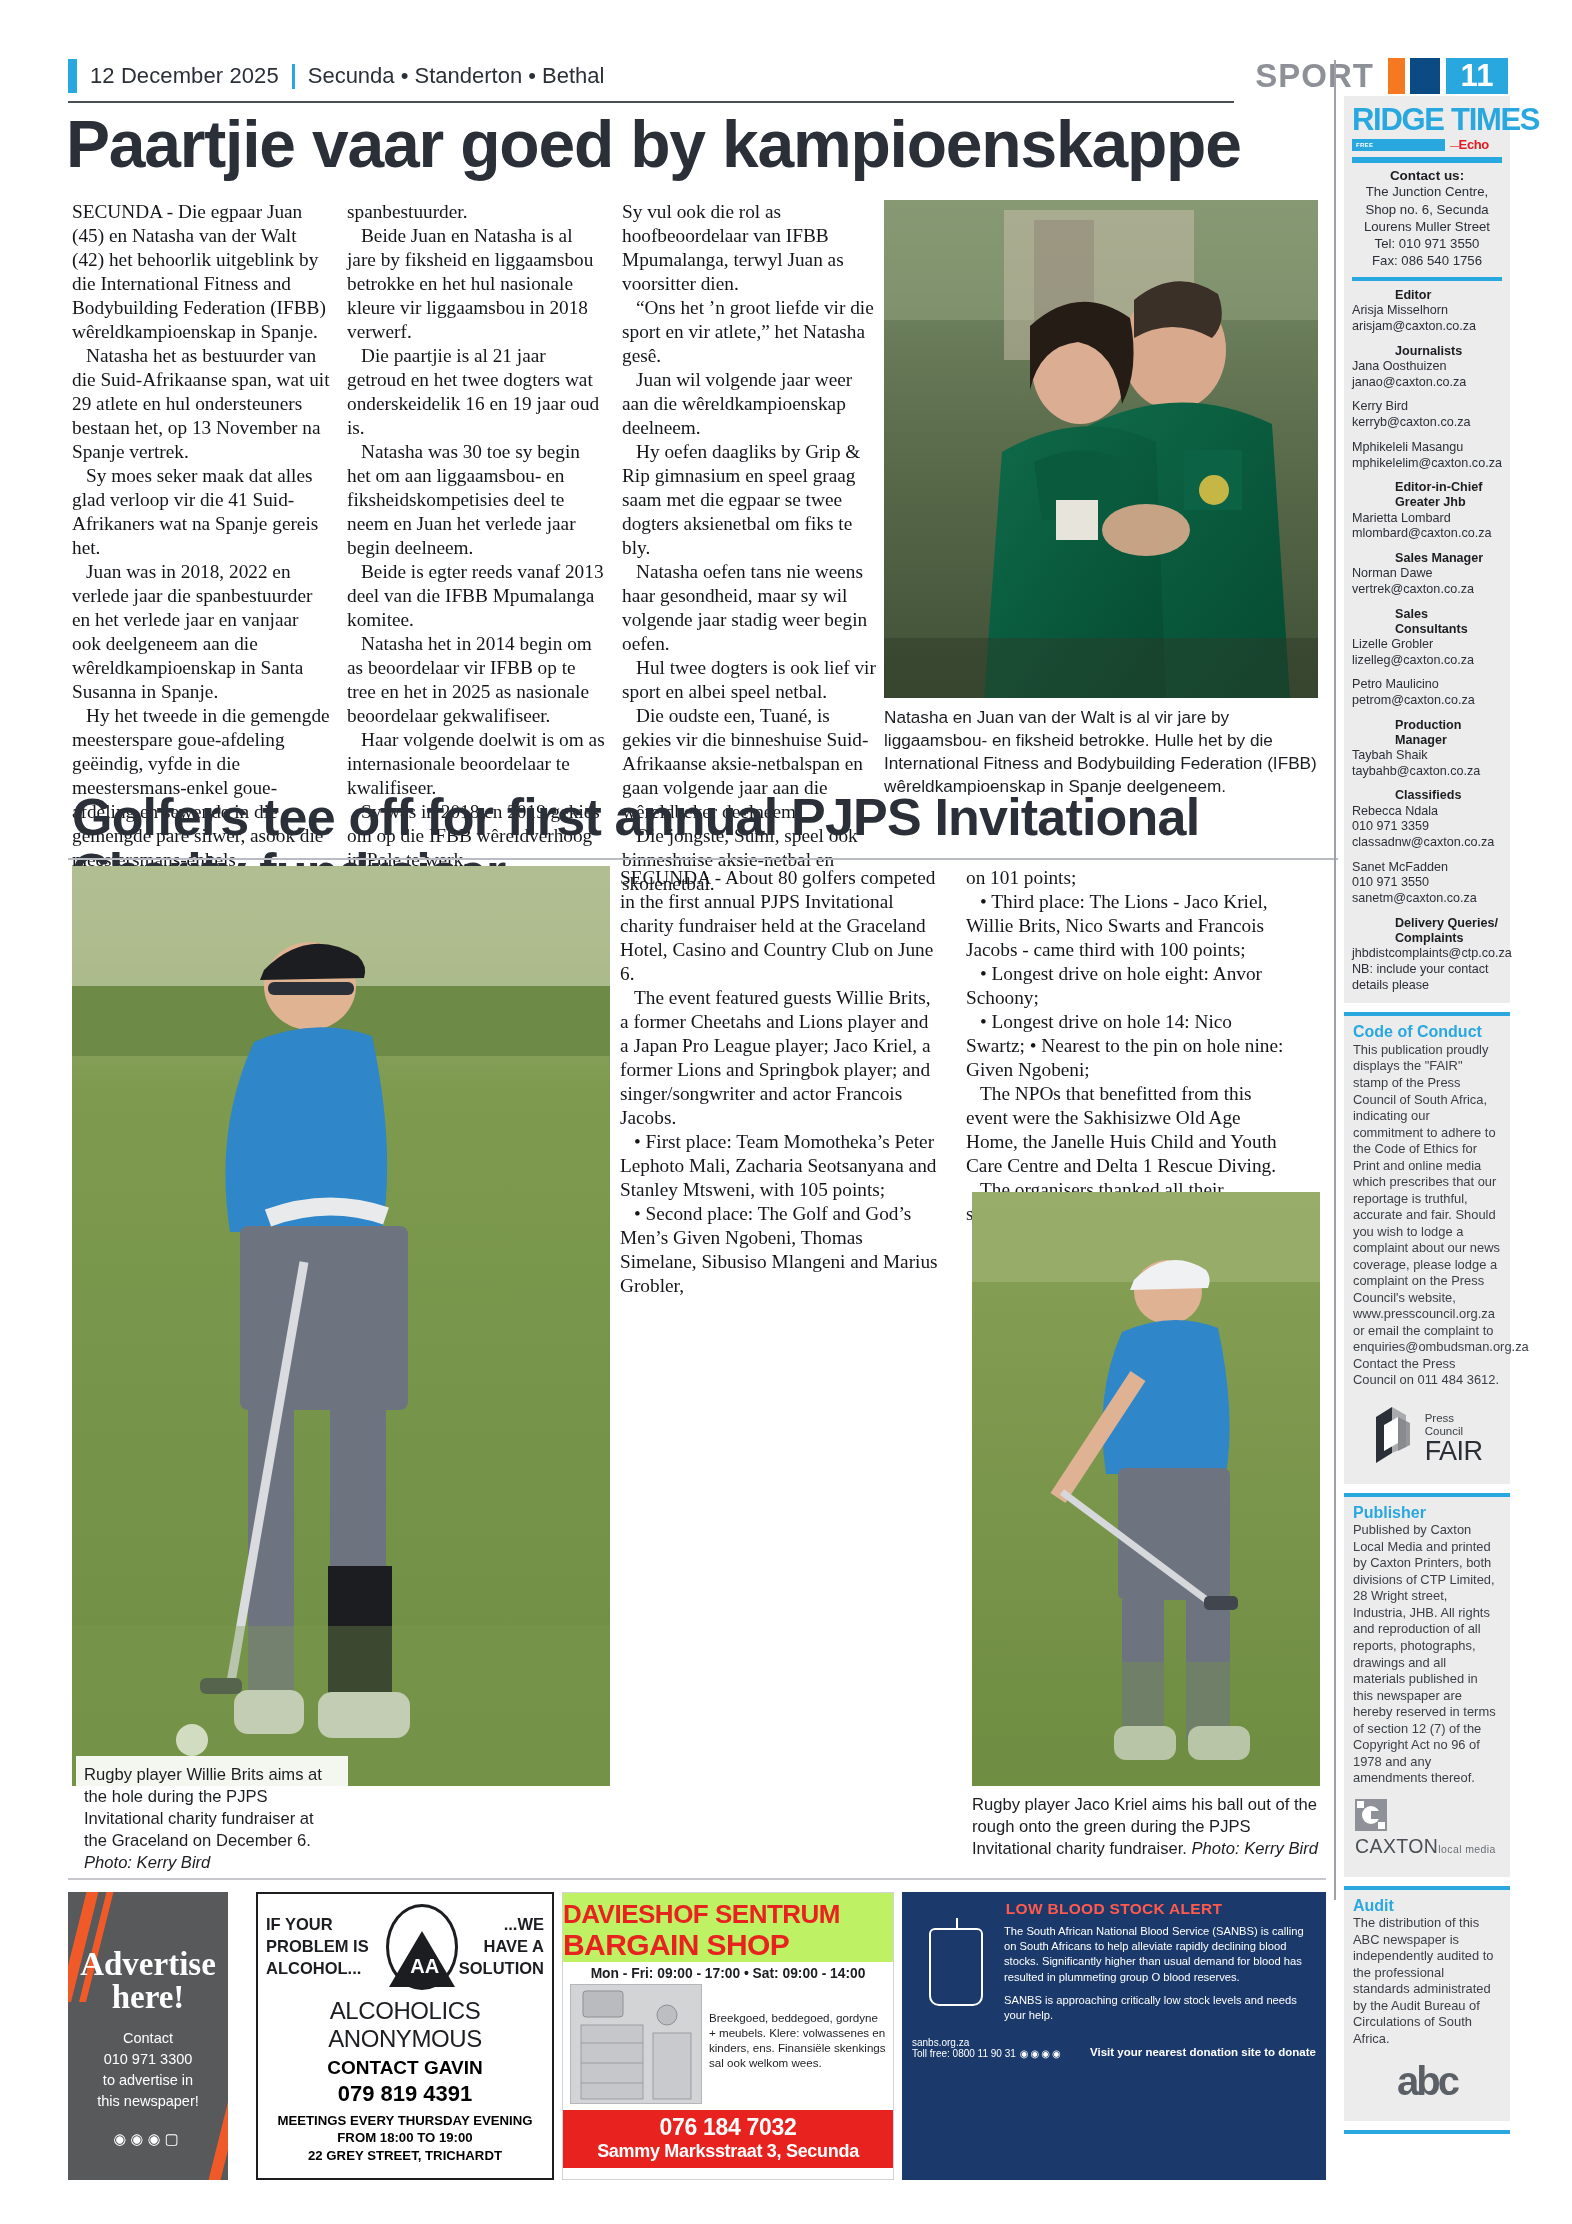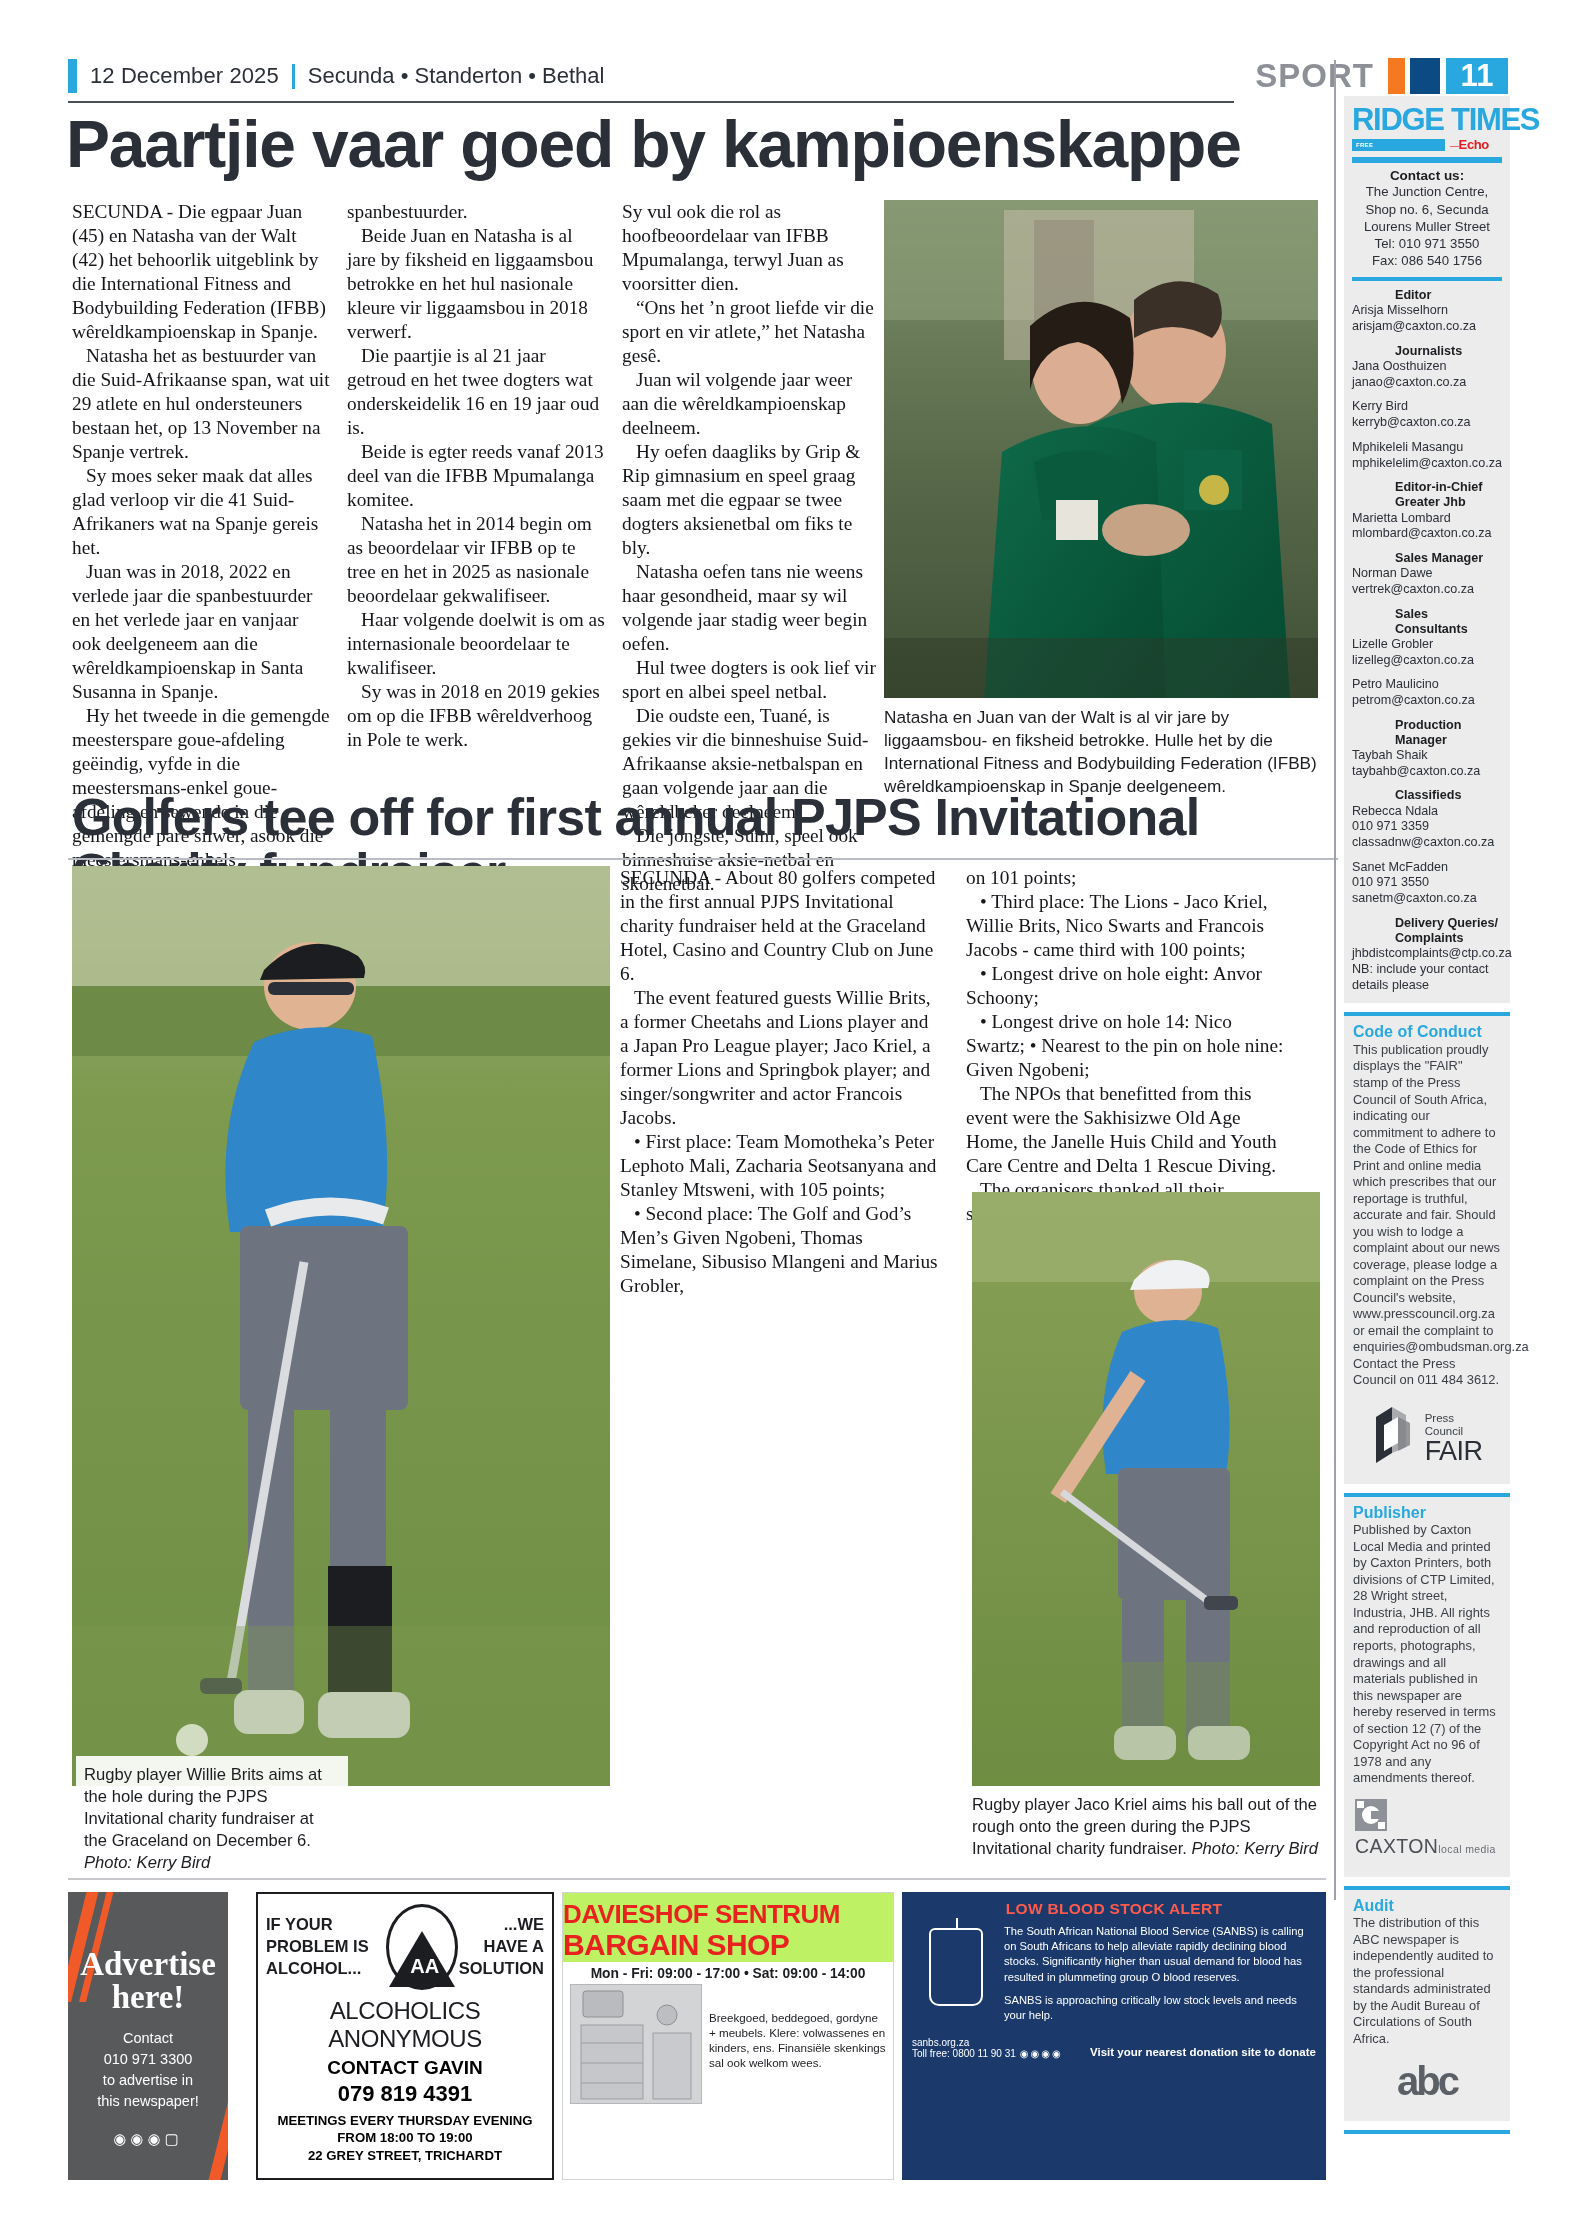--- a/index.html
+++ b/index.html
@@ -209,20 +209,21 @@
       <p class="lead">SECUNDA - Die egpaar Juan (45) en Natasha van der Walt (42) het behoorlik uitgeblink by die International Fitness and Bodybuilding Federation (IFBB) wêreldkampioenskap in Spanje.</p>
       <p>Natasha het as bestuurder van die Suid-Afrikaanse span, wat uit 29 atlete en hul ondersteuners bestaan het, op 13 November na Spanje vertrek.</p>
       <p>Sy moes seker maak dat alles glad verloop vir die 41 Suid-Afrikaners wat na Spanje gereis het.</p>
       <p>Juan was in 2018, 2022 en verlede jaar die spanbestuurder en het verlede jaar en vanjaar ook deelgeneem aan die wêreldkampioenskap in Santa Susanna in Spanje.</p>
       <p>Hy het tweede in die gemengde meesterspare goue-afdeling geëindig, vyfde in die meestersmans-enkel goue- afdeling en sewende in die gemengde pare silwer, asook die meestersmans-enkels</p>
     </div>
   <div class="a1col" id="a1c2">
       <p class="lead">spanbestuurder.</p>
       <p>Beide Juan en Natasha is al jare by fiksheid en liggaamsbou betrokke en het hul nasionale kleure vir liggaamsbou in 2018 verwerf.</p>
       <p>Die paartjie is al 21 jaar getroud en het twee dogters wat onderskeidelik 16 en 19 jaar oud is.</p>
+      <p>Natasha was 30 toe sy begin het om aan liggaamsbou- en fiksheidskompetisies deel te neem en Juan het verlede jaar begin deelneem.</p>
       <p>Beide is egter reeds vanaf 2013 deel van die IFBB Mpumalanga komitee.</p>
       <p>Natasha het in 2014 begin om as beoordelaar vir IFBB op te tree en het in 2025 as nasionale beoordelaar gekwalifiseer.</p>
       <p>Haar volgende doelwit is om as internasionale beoordelaar te kwalifiseer.</p>
       <p>Sy was in 2018 en 2019 gekies om op die IFBB wêreldverhoog in Pole te werk.</p>
     </div>
   <div class="a1col" id="a1c3">
       <p class="lead">Sy vul ook die rol as hoofbeoordelaar van IFBB Mpumalanga, terwyl Juan as voorsitter dien.</p>
       <p>“Ons het ’n groot liefde vir die sport en vir atlete,” het Natasha gesê.</p>
       <p>Juan wil volgende jaar weer aan die wêreldkampioenskap deelneem.</p>
       <p>Hy oefen daagliks by Grip &amp; Rip gimnasium en speel graag saam met die egpaar se twee dogters aksienetbal om fiks te bly.</p>
@@ -525,20 +526,24 @@
             <rect x="10" y="40" width="62" height="74" fill="#c6c7ca" stroke="#9b9da0"></rect>
             <line x1="10" y1="58" x2="72" y2="58" stroke="#9b9da0"></line>
             <line x1="10" y1="78" x2="72" y2="78" stroke="#9b9da0"></line>
             <line x1="10" y1="98" x2="72" y2="98" stroke="#9b9da0"></line>
             <circle cx="96" cy="30" r="10" fill="#bcbec1" stroke="#8e9093"></circle>
             <rect x="82" y="48" width="38" height="66" fill="#c9cacd" stroke="#9b9da0"></rect>
           </svg>
         </div>
         <div class="dv-txt">Breekgoed, beddegoed, gordyne + meubels. Klere: volwassenes en kinders, ens. Finansiële skenkings sal ook welkom wees.</div>
       </div>
+      <div class="dv-foot">
+        <div class="dv-phone">076 184 7032</div>
+        <div class="dv-addr">Sammy Marksstraat 3, Secunda</div>
+      </div>
     </div>
 
     <div class="ad ad-blood">
       <div class="bl-title">LOW BLOOD STOCK ALERT</div>
       <div class="bl-body">
         <div class="bl-left">
           <div class="bl-bag"></div>
         </div>
         <div class="bl-right">
           <div class="bl-p">The South African National Blood Service (SANBS) is calling on South Africans to help alleviate rapidly declining blood stocks. Significantly higher than usual demand for blood has resulted in plummeting group O blood reserves.</div>

